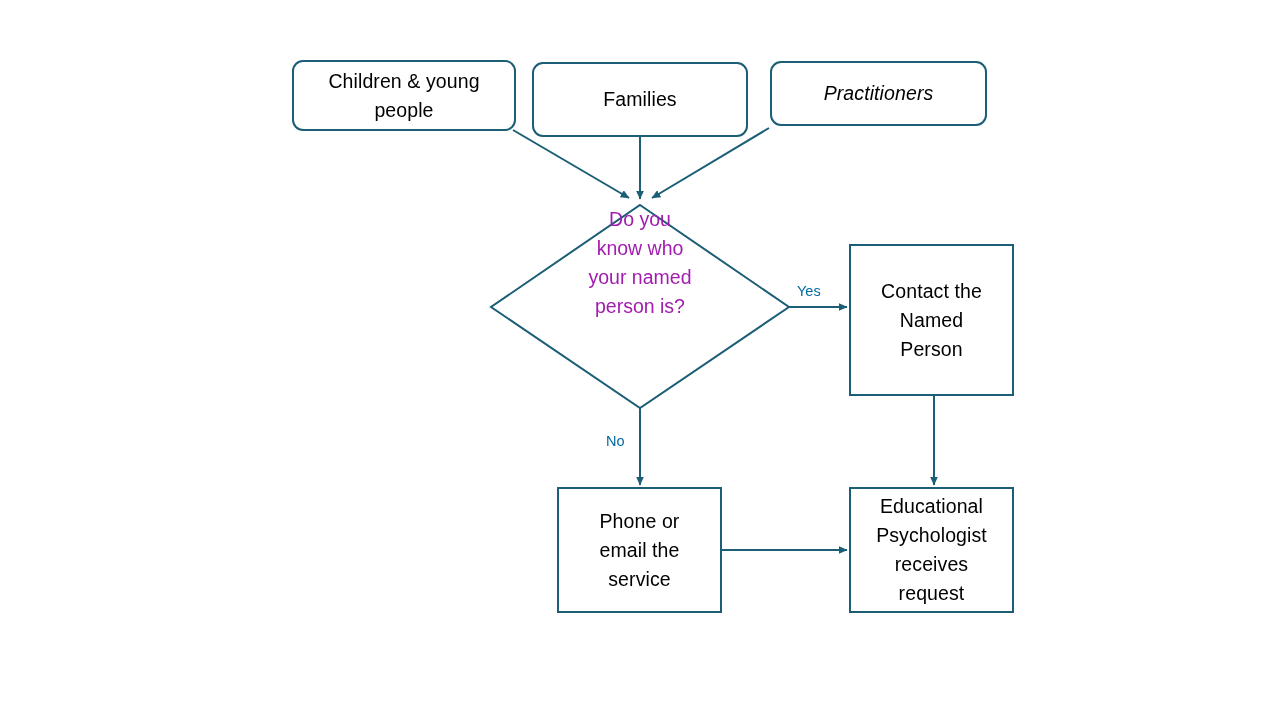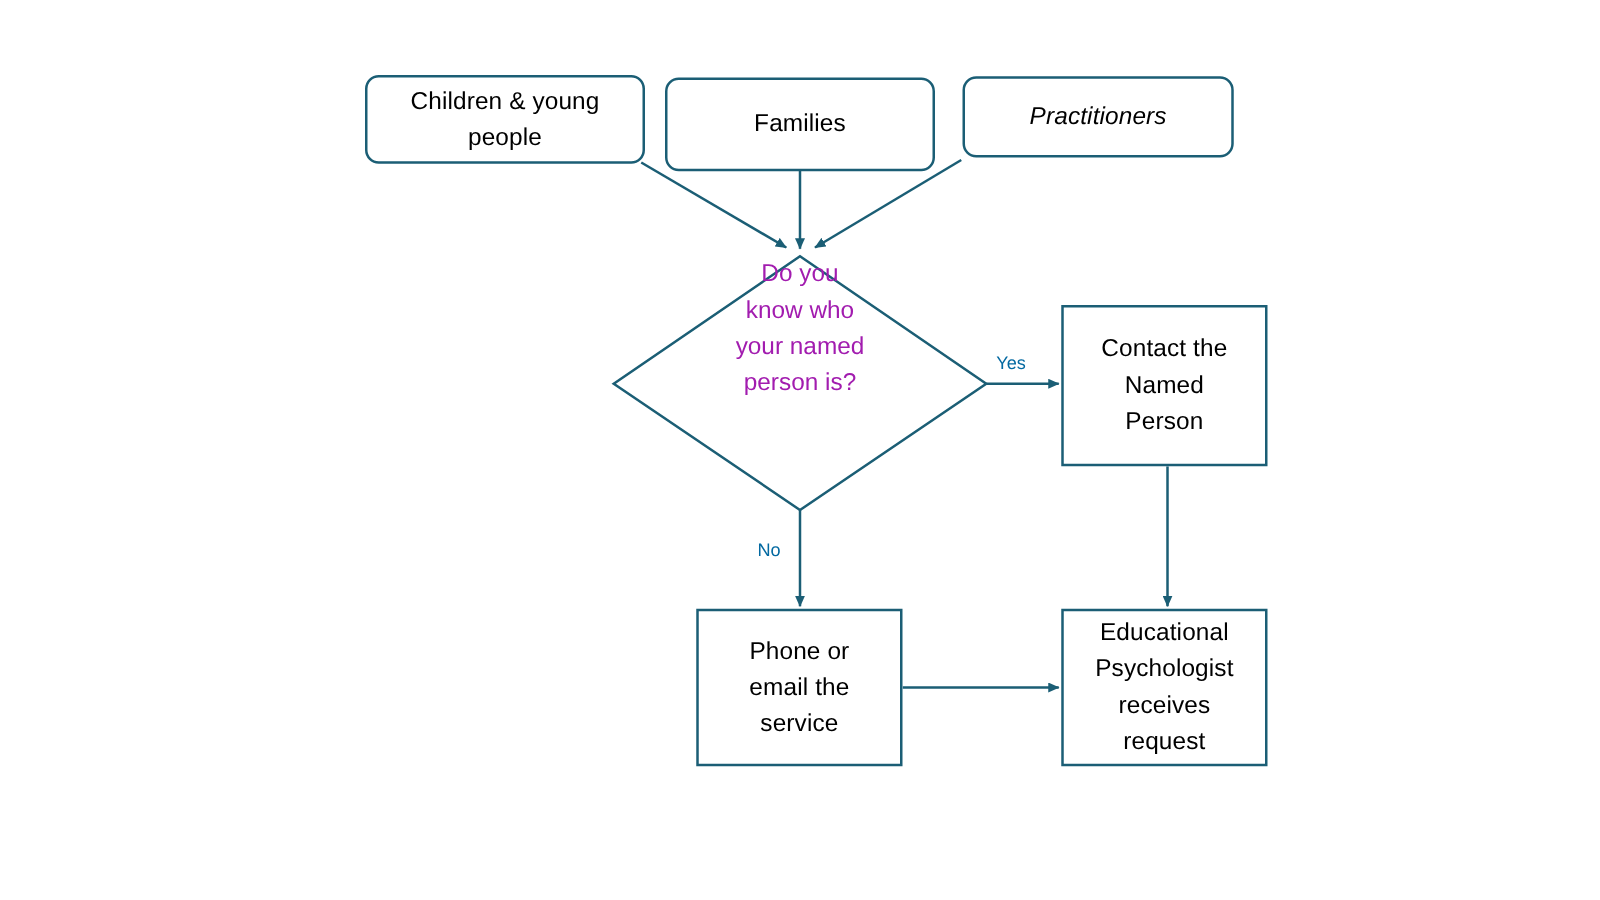--- a/index.html
+++ b/index.html
@@ -122,21 +122,21 @@
     <span class="decision-label">Do you
 know who
 your named
 person is?</span>
   </div>
 
   <div class="edge-label" style="left:797px; top:283px;">Yes</div>
 
   <div class="edge-label" style="left:606px; top:433px;text-align:right;">No</div>
 
-  <div class="node rect" style="left:849px; top:244px; width:165px; height:129px;">
+  <div class="node rect" style="left:849px; top:244px; width:165px; height:152px;">
     <span class="node-label">Contact the
 Named
 Person</span>
   </div>
 
   <div class="node rect" style="left:849px; top:487px; width:165px; height:126px;">
     <span class="node-label">Educational
 Psychologist
 receives
 request</span>

